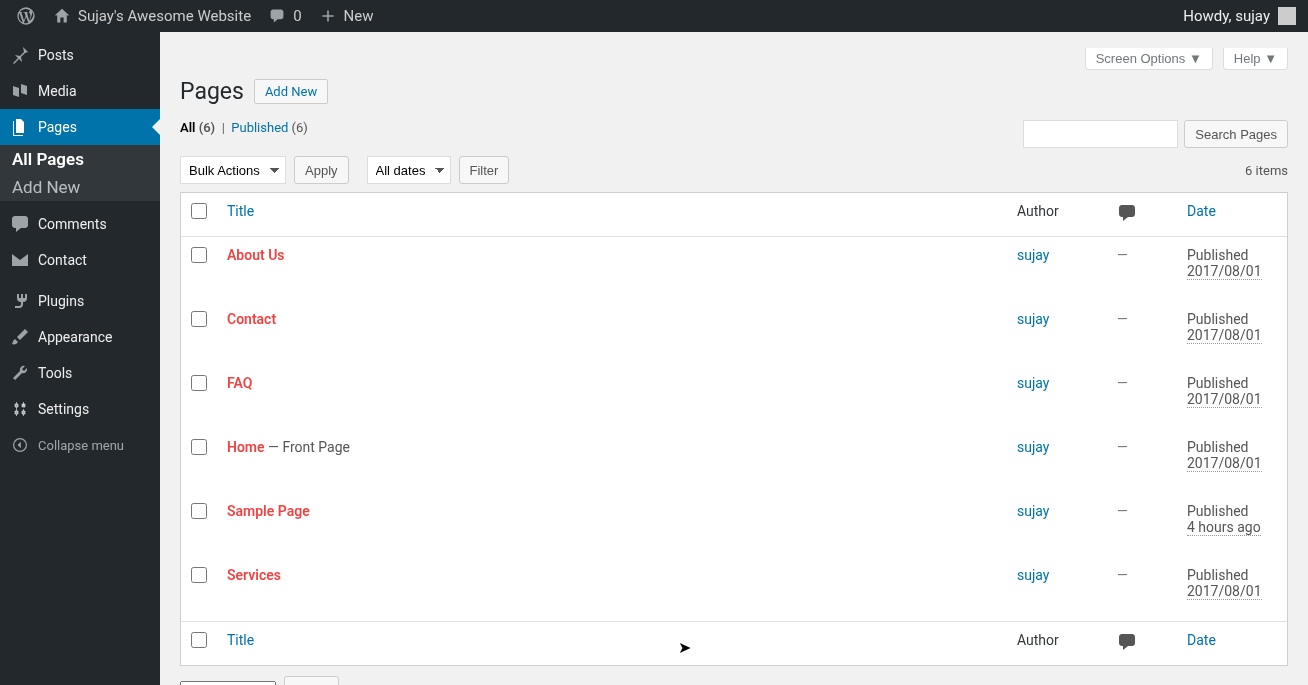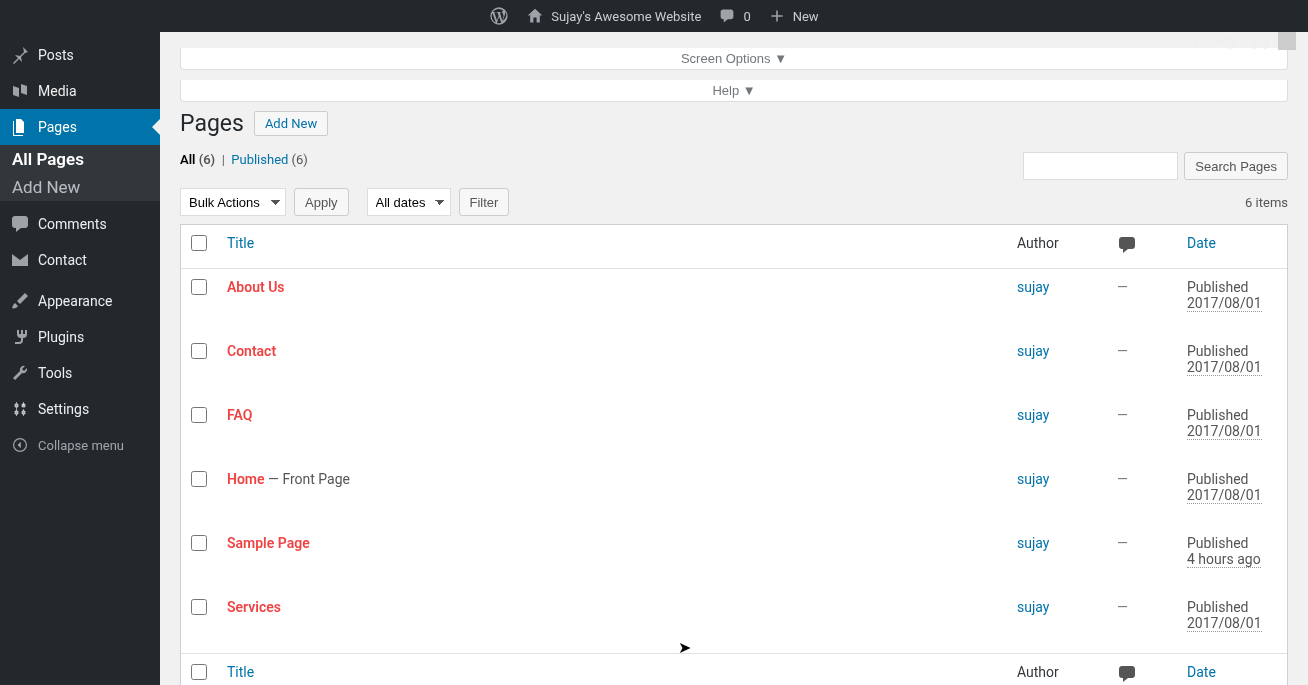--- a/index.html
+++ b/index.html
@@ -1,40 +1,40 @@
 <!DOCTYPE html>
 <html><head>
 <meta charset="utf-8">
 <style>
 * { box-sizing: border-box; margin: 0; padding: 0; }
 body { font-family: -apple-system, BlinkMacSystemFont, "Segoe UI", Roboto, sans-serif; font-size: 13px; color: #444; background: #f1f1f1; }
 a { text-decoration: none; }
 
 
-.adminbar { position: fixed; top: 0; left: 0; right: 0; height: 32px; background: #23282d; color: #eee; display: flex; align-items: center; padding: 0 8px; z-index: 100; font-size: 13px; flex-direction: column; }
+.adminbar { position: fixed; top: 0; left: 0; right: 0; height: 32px; background: #23282d; color: #eee; display: flex; align-items: center; padding: 0 8px; z-index: 100; font-size: 15px; }
 .adminbar-left { display: flex; align-items: center; gap: 0; }
 .adminbar-item { display: flex; align-items: center; gap: 6px; padding: 0 8px; height: 32px; color: #ccc; cursor: pointer; }
 .adminbar-right { margin-left: auto; display: flex; align-items: center; gap: 8px; padding-right: 4px; }
 .avatar { width: 18px; height: 18px; background: #ccc; }
 
 
 .sidebar { position: fixed; top: 32px; left: 0; bottom: 0; width: 160px; background: #23282d; color: #eee; overflow-y: auto; }
 .menu-item { display: flex; align-items: center; gap: 8px; padding: 8px 10px; color: #eee; cursor: pointer; font-size: 14px; }
 .menu-item.current { background: #0073aa; color: #fff; position: relative; }
 .menu-item.current::after { content: ""; position: absolute; right: 0; top: 50%; transform: translateY(-50%); border: 8px solid transparent; border-right-color: #f1f1f1; }
 .menu-sep { height: 5px; }
 .submenu { background: #32373c; }
 .submenu-item { padding: 4px 12px; color: rgba(240,245,250,.7); font-size: 17px; cursor: pointer; }
 .submenu-item.current { color: #fff; font-weight: 600; }
 .icon { width: 20px; height: 20px; display: inline-flex; align-items: center; justify-content: center; color: rgba(240,245,250,.6); font-size: 16px; }
 .menu-item.current .icon { color: #fff; }
 
 
 .wrap { margin-left: 160px; padding: 40px 20px 20px 20px; }
-.top-right-buttons { display: flex; gap: 10px; justify-content: flex-end; margin-top: 8px; flex-direction: column;}
+.top-right-buttons { display: flex; gap: 10px; justify-content: flex-end; margin-top: 8px;}
 .screen-btn { background: #fff; border: 1px solid #ddd; padding: 3px 10px; font-size: 13px; color: #72777c; cursor: pointer; border-radius: 0 0 4px 4px; border-top:none; }
 .heading-row { display: flex; align-items: center; gap: 10px; margin: 8px 0 15px 0; }
 h1.page-title { font-size: 23px; font-weight: 400; color: #23282d; }
 .page-title-action { display: inline-block; padding: 4px 10px; border: 1px solid #ccc; border-radius: 2px; color: #0073aa; font-size: 13px; background: #f7f7f7; cursor: pointer; }
 
 .subsubsub { font-size: 13px; color: #666; margin-bottom: 10px; }
 .subsubsub .current { color: #000; font-weight: 600; }
 .subsubsub a { color: #0073aa; }
 .subsubsub .count { color: #555; }
 .button { background: #f7f7f7; border: 1px solid #ccc; padding: 0 10px; height: 28px; font-size: 13px; color: #555; cursor: pointer; border-radius: 3px; vertical-align: top;}
@@ -154,32 +154,32 @@
           <svg width="20" height="20" viewBox="0 0 20 20">
             <path fill="currentColor" d="M2 4h16v12H2zM2 4l8 6 8-6"></path>
           </svg>
         </span>
         <span>Contact</span>
       </div>
       <div class="menu-sep"></div>
       <div class="menu-item">
         <span class="icon">
           <svg width="20" height="20" viewBox="0 0 20 20">
+            <path fill="currentColor" d="M13 3v4h2V3h2v4a4 4 0 0 1-4 4v2a4 4 0 0 1-4 4H5v-2h4a2 2 0 0 0 2-2v-2a4 4 0 0 1-4-4V3h2v4h2V3z"></path>
+          </svg>
+        </span>
+        <span>Plugins</span>
+      </div>
+      <div class="menu-item">
+        <span class="icon">
+          <svg width="20" height="20" viewBox="0 0 20 20">
             <path fill="currentColor" d="M15 2l3 3-8 8-3-3zM5 12l3 3c-1 2-4 3-6 2 1-2 1-4 3-5z"></path>
           </svg>
         </span>
         <span>Appearance</span>
-      </div>
-      <div class="menu-item">
-        <span class="icon">
-          <svg width="20" height="20" viewBox="0 0 20 20">
-            <path fill="currentColor" d="M13 3v4h2V3h2v4a4 4 0 0 1-4 4v2a4 4 0 0 1-4 4H5v-2h4a2 2 0 0 0 2-2v-2a4 4 0 0 1-4-4V3h2v4h2V3z"></path>
-          </svg>
-        </span>
-        <span>Plugins</span>
       </div>
       <div class="menu-item">
         <span class="icon">
           <svg width="20" height="20" viewBox="0 0 20 20">
             <path fill="currentColor" d="M17 5a4 4 0 0 1-5 5l-7 7-2-2 7-7a4 4 0 0 1 5-5l-3 3 2 2z"></path>
           </svg>
         </span>
         <span>Tools</span>
       </div>
       <div class="menu-item">

